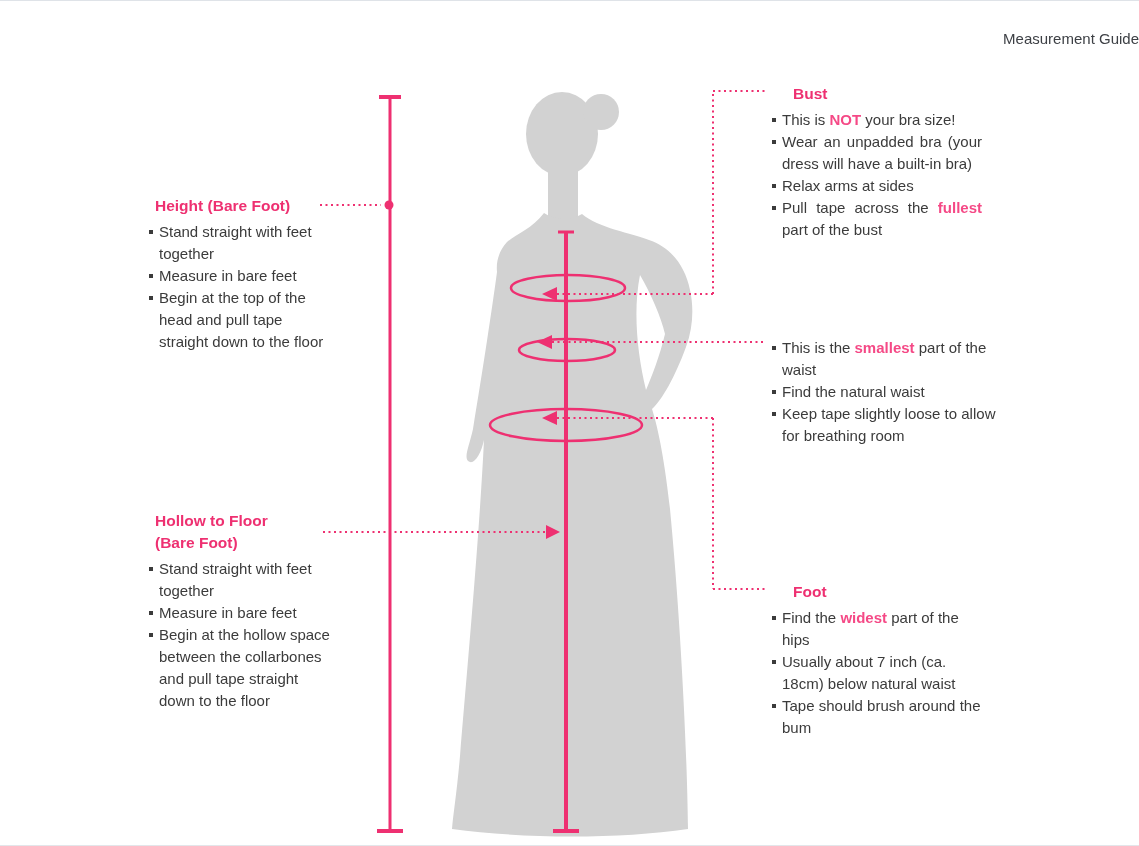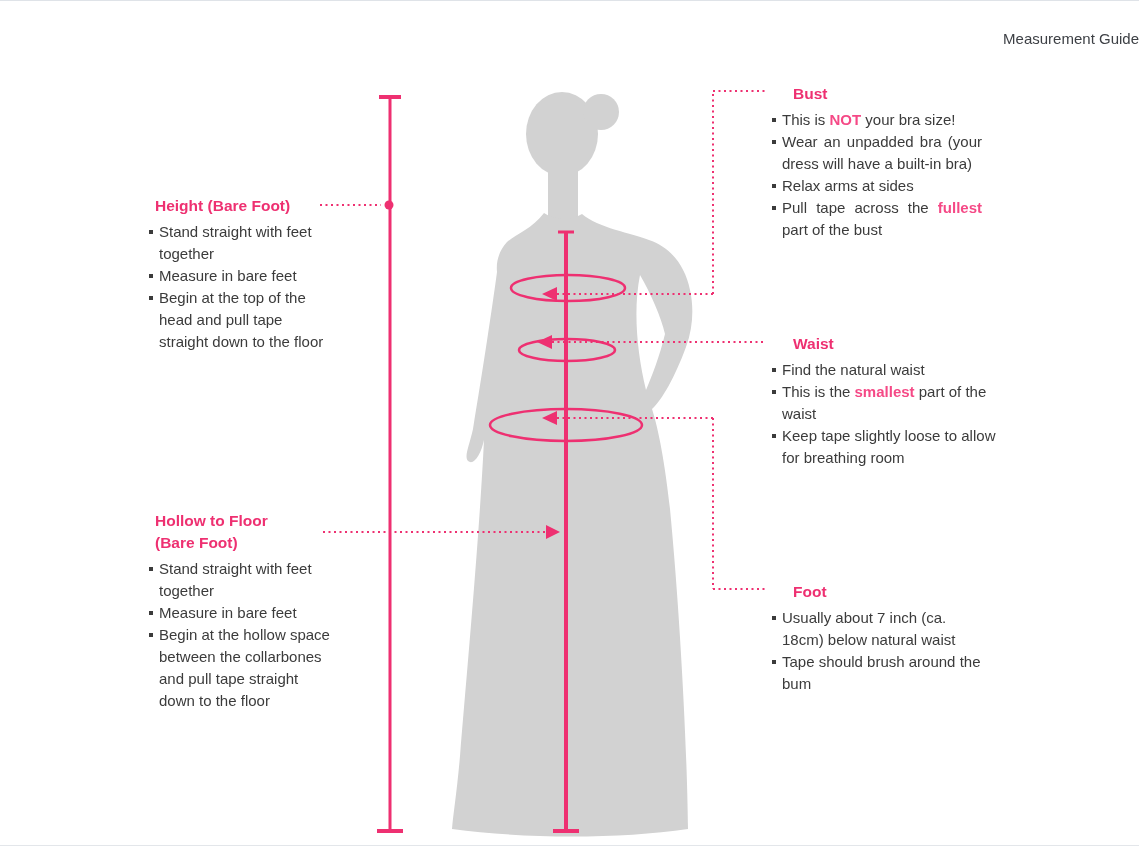--- a/index.html
+++ b/index.html
@@ -144,27 +144,27 @@
   <h3>Bust</h3>
   <ul>
       <li><span>This is </span><span class="hl">NOT</span><span> your bra size!</span></li>
       <li><span>Wear an unpadded bra (your dress will have a built-in bra)</span></li>
       <li><span>Relax arms at sides</span></li>
       <li><span>Pull tape across the </span><span class="hl">fullest</span><span> part of the bust</span></li>
     </ul>
 </section>
 
 <section class="ann right sec-waist">
-  <h3>Waist</h3>
   <ul>
+      <li><span>This is the </span><span class="hl">smallest</span><span> part of the waist</span></li>
       <li><span>Find the natural waist</span></li>
-      <li><span>This is the </span><span class="hl">smallest</span><span> part of the waist</span></li>
       <li><span>Keep tape slightly loose to allow for breathing room</span></li>
     </ul>
 </section>
 
 <section class="ann right sec-hips">
   <h3>Foot</h3>
   <ul>
+      <li><span>Find the </span><span class="hl">widest</span><span> part of the hips</span></li>
       <li><span>Usually about 7 inch (ca. 18cm) below natural waist</span></li>
       <li><span>Tape should brush around the bum</span></li>
     </ul>
 </section>
 
 </body></html>

